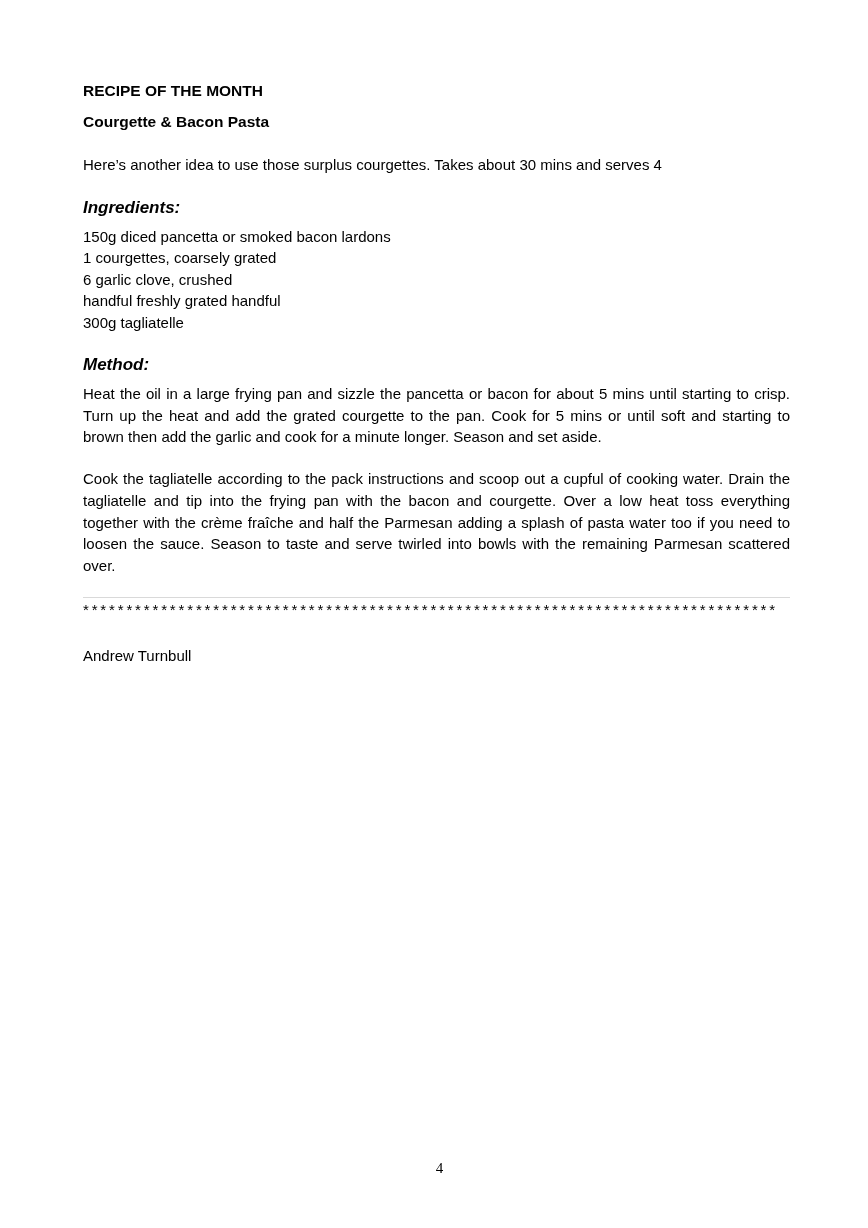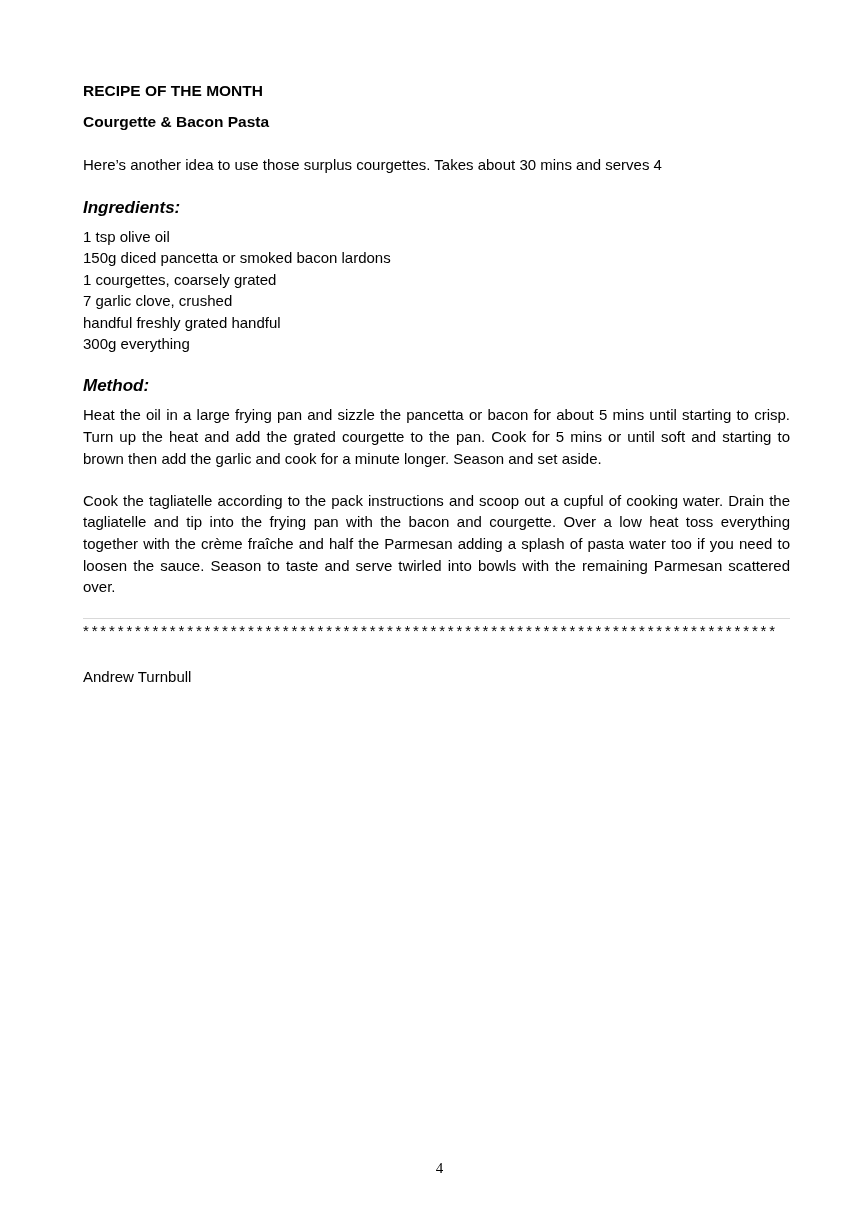--- a/index.html
+++ b/index.html
@@ -85,26 +85,25 @@
 
     <div class="h-bold">RECIPE OF THE MONTH</div>
 
     <div class="h-bold sub">Courgette &amp; Bacon Pasta</div>
 
     <p class="intro">Here’s another idea to use those surplus courgettes.  Takes about 30 mins and serves 4</p>
 
     <div class="h-bi">Ingredients:</div>
 
     <div class="ing-list">
-      <div>1 tsp olive oil</div>
       <div>150g diced pancetta or smoked bacon lardons</div>
       <div>1 courgettes, coarsely grated</div>
-      <div>7 garlic clove, crushed</div>
+      <div>6 garlic clove, crushed</div>
       <div>handful freshly grated handful</div>
-      <div>300g everything</div>
+      <div>300g tagliatelle</div>
     </div>
 
     <div class="h-bi">Method:</div>
 
     <p class="body-just">Heat the oil in a large frying pan and sizzle the pancetta or bacon for about 5 mins until starting to crisp.  Turn up the heat and add the grated courgette to the pan.  Cook for 5 mins or until soft and starting to brown then add the garlic and cook for a minute longer.  Season and set aside.</p>
 
     <p class="body-just">Cook the tagliatelle according to the pack instructions and scoop out a cupful of cooking water.  Drain the tagliatelle and tip into the frying pan with the bacon and courgette.  Over a low heat toss everything together with the crème fraîche and half the Parmesan adding a splash of pasta water too if you need to loosen the sauce.  Season to taste and serve twirled into bowls with the remaining Parmesan scattered over.</p>
 
     <div class="separator">********************************************************************************</div>
 

